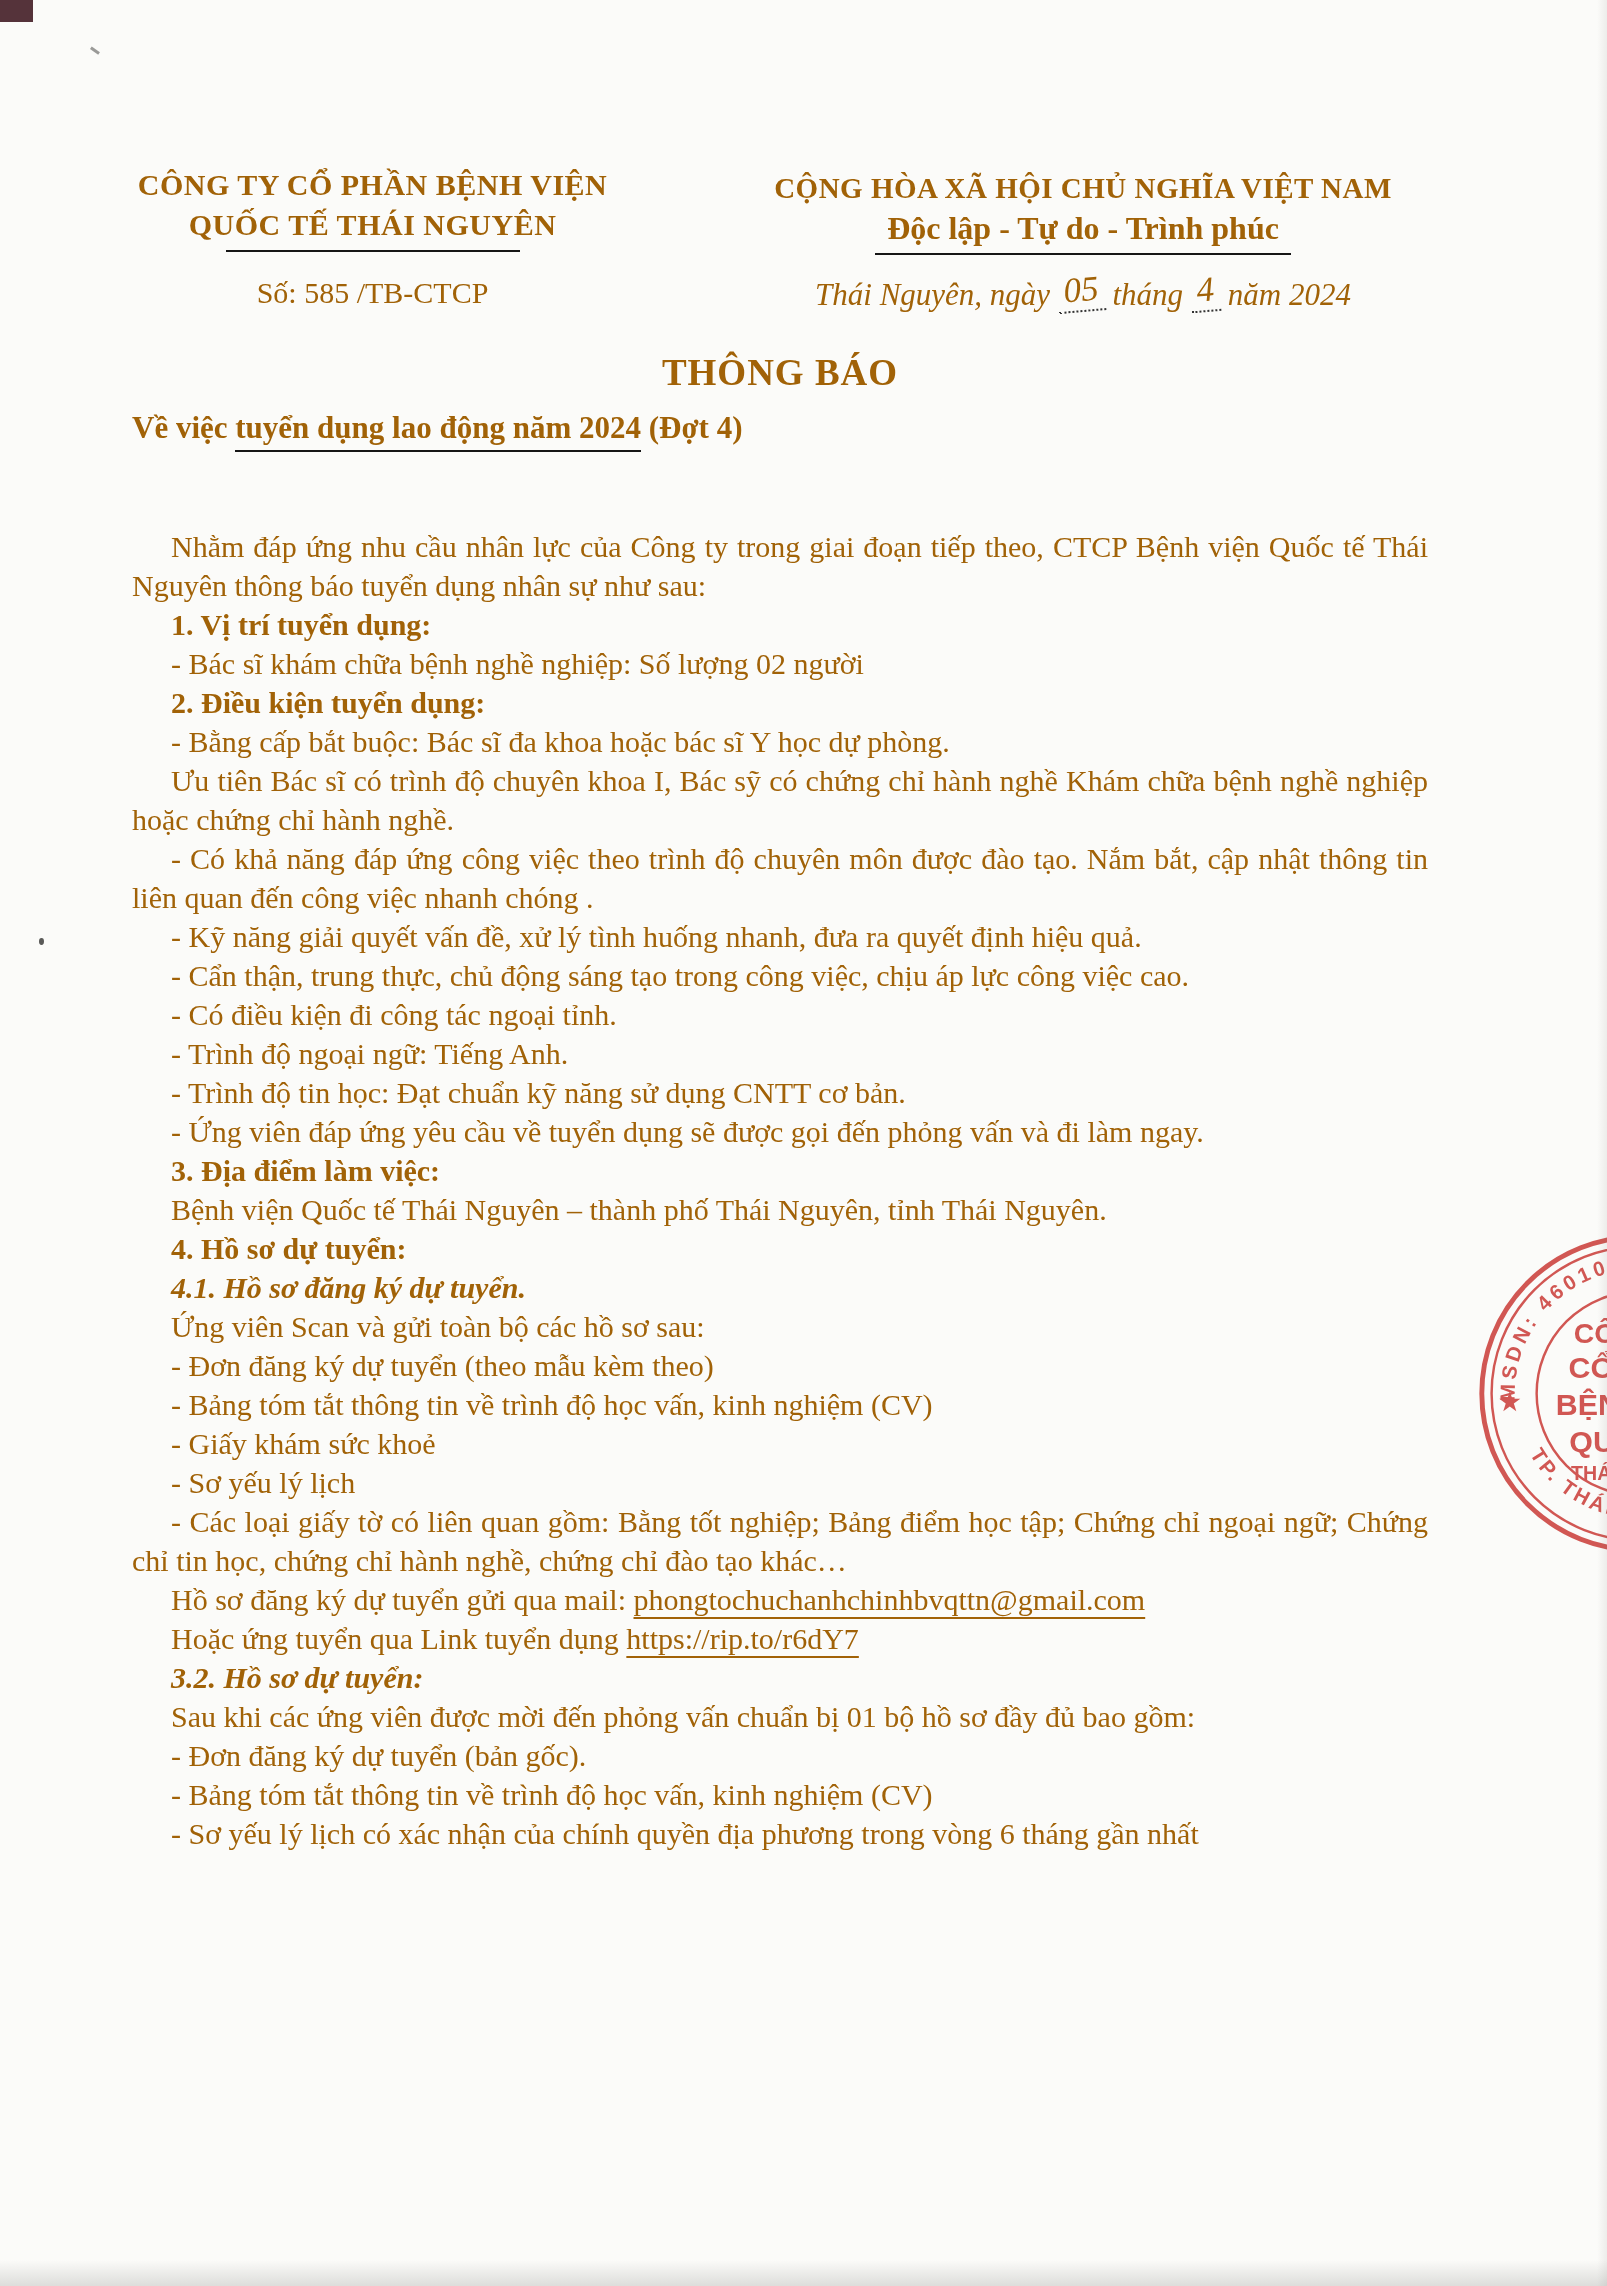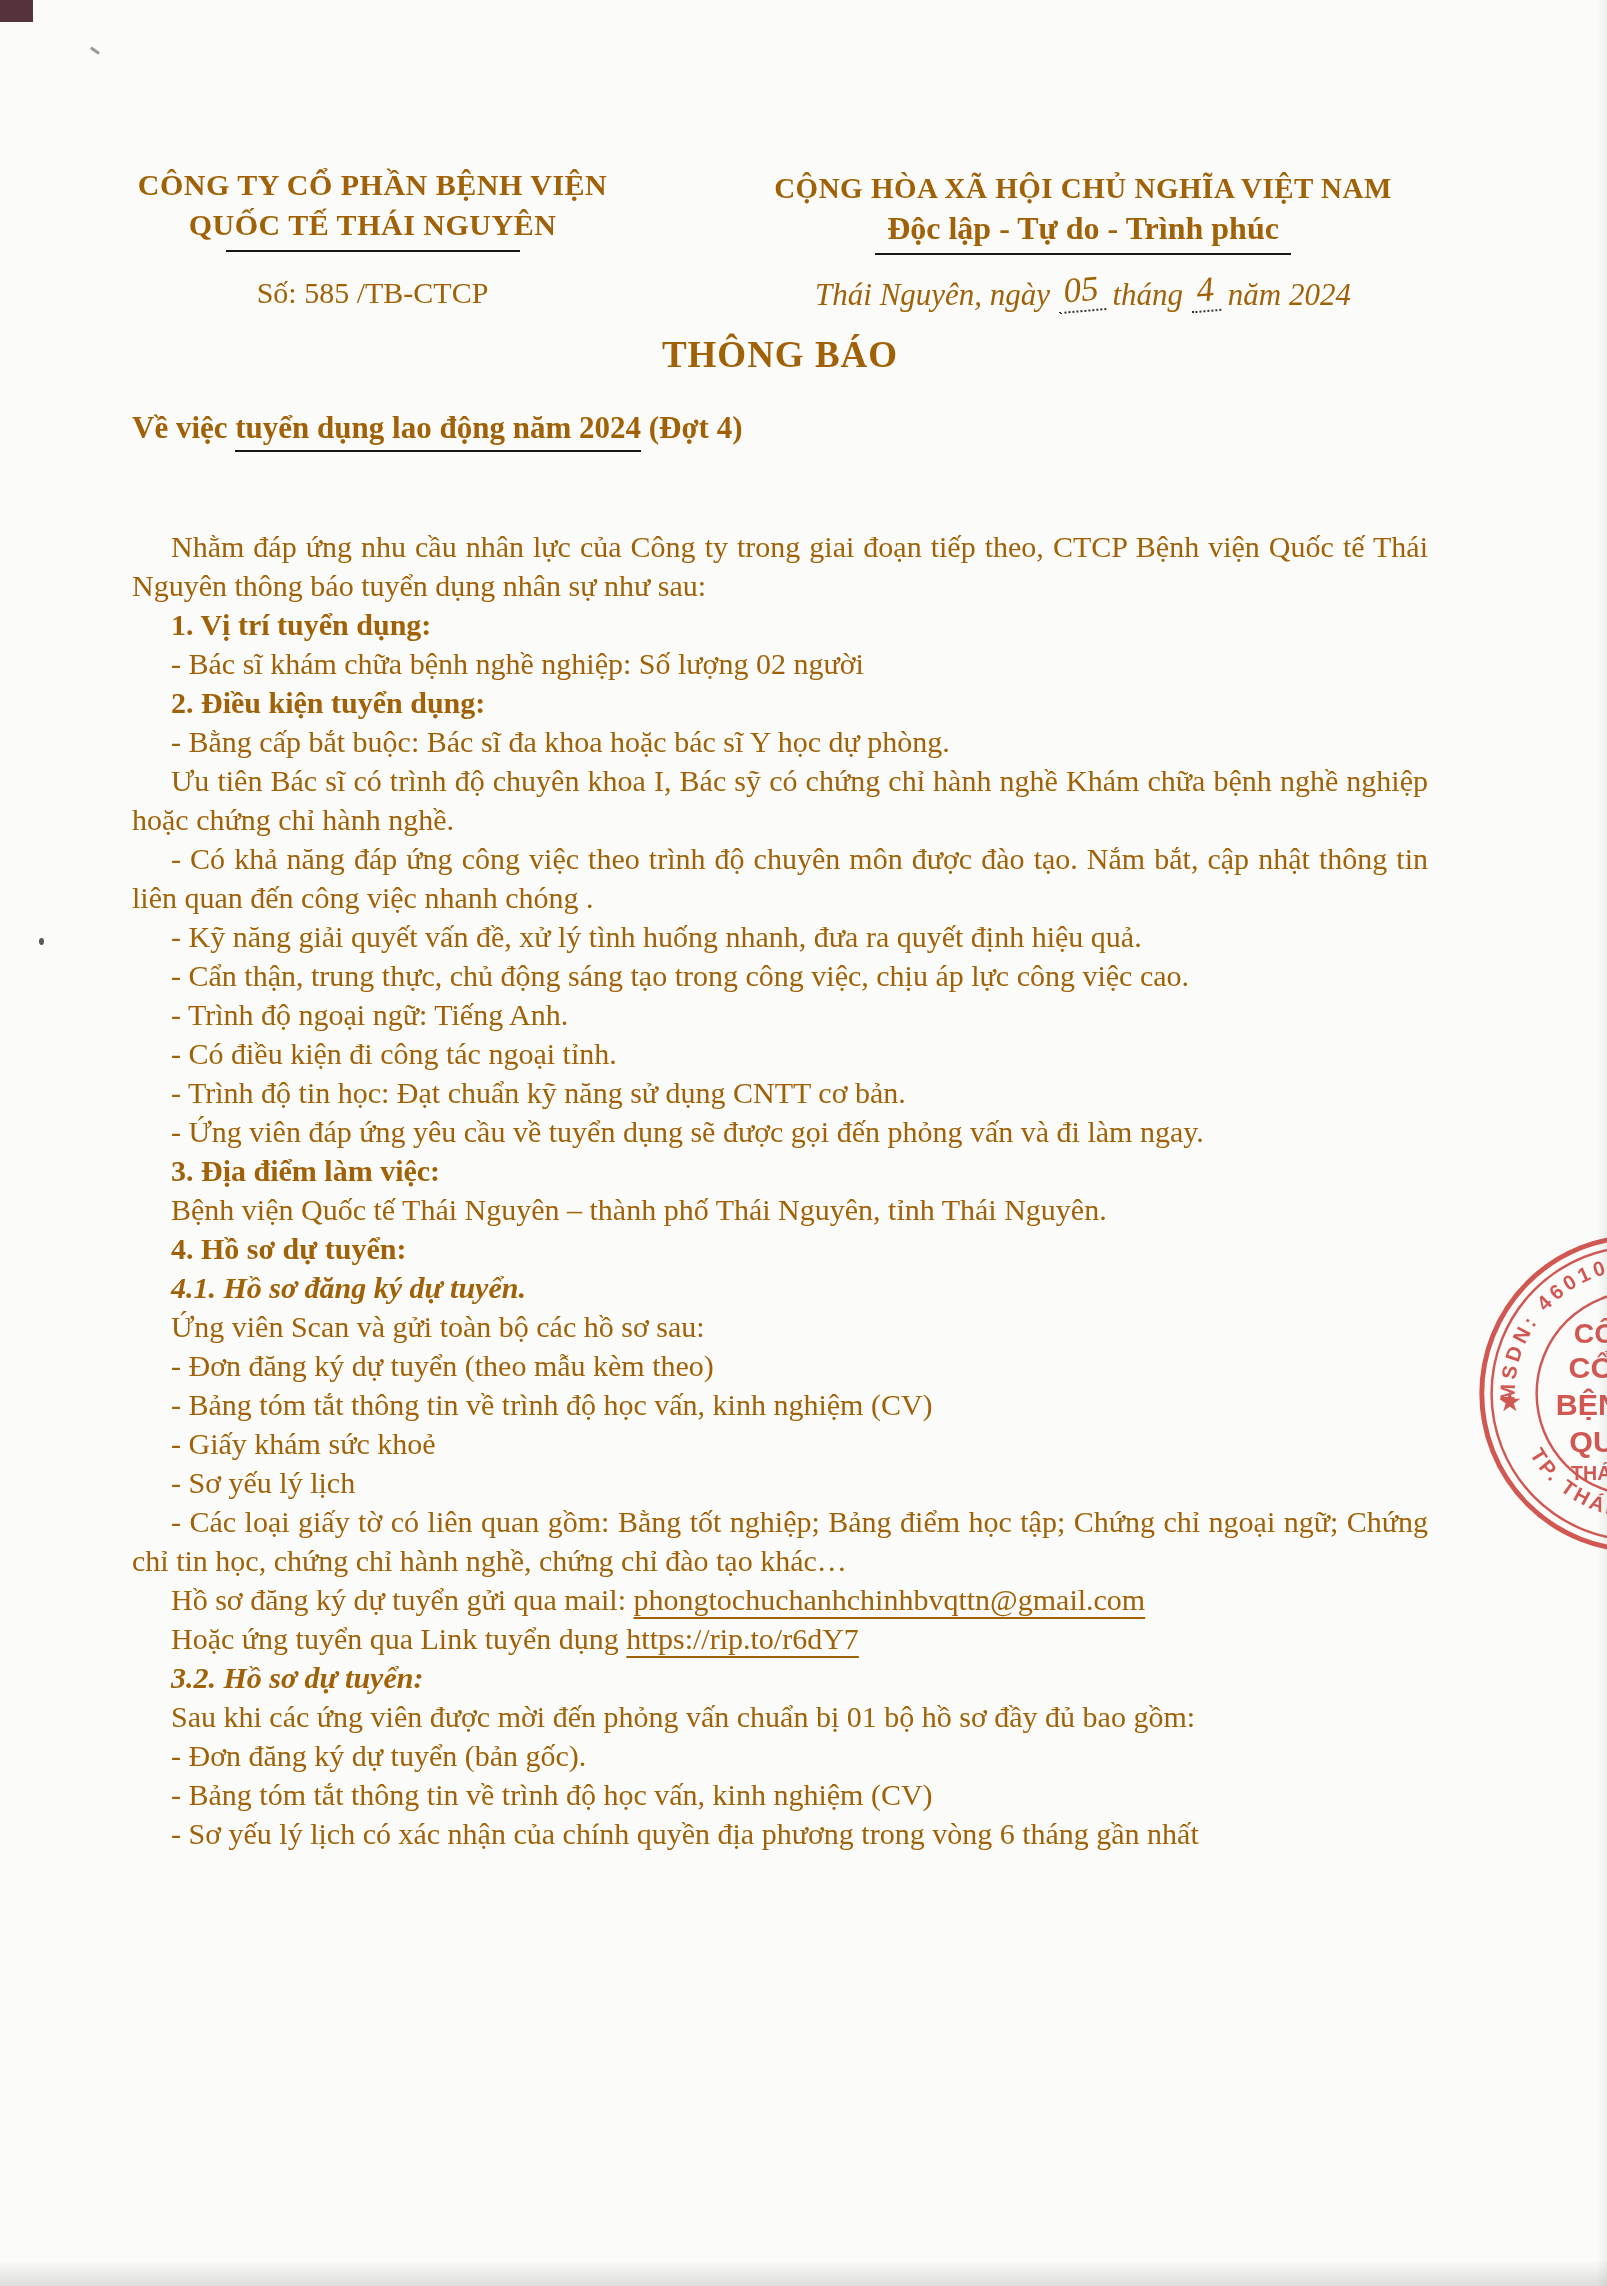--- a/index.html
+++ b/index.html
@@ -29,21 +29,21 @@
 
   .header-right{position:absolute;left:735px;top:169px;width:696px;text-align:center;}
   .national-line1{font-weight:bold;font-size:29px;line-height:39px;letter-spacing:0.5px;}
   .national-line2{font-weight:bold;font-size:32px;line-height:41px;display:inline-block;
     border-bottom:2.9px solid #161616;padding:0 11.8px 3.9px;}
   .date-line{margin-top:19.6px;font-style:italic;font-size:31px;white-space:nowrap;}
   .hand-num{display:inline-block;border-bottom:2.9px dotted #333;padding:0 5.9px 0;
     transform:rotate(-5deg) translateY(-3.9px);font-size:35px;}
 
   
-  .doc-title{position:absolute;left:132px;top:333px;width:1296px;text-align:center;
+  .doc-title{position:absolute;left:132px;top:351px;width:1296px;text-align:center;
     font-weight:bold;font-size:37px;letter-spacing:1px;}
   .doc-subtitle{position:absolute;left:132px;top:410px;width:1296px;text-align:left;
     font-weight:bold;font-size:31px;}
   .doc-subtitle .ul-mid{border-bottom:2.9px solid #161616;padding-bottom:4.9px;}
 
   
   .content{position:absolute;left:132px;top:527px;width:1296px;
     font-size:30px;line-height:39px;text-align:justify;}
   .para{margin:0;text-indent:39px;}
   .para.bold{font-weight:bold;}
@@ -93,22 +93,22 @@
   <div class="content">
       <p class="para normal">Nhằm đáp ứng nhu cầu nhân lực của Công ty trong giai đoạn tiếp theo, CTCP Bệnh viện Quốc tế Thái Nguyên thông báo tuyển dụng nhân sự như sau:</p>
       <p class="para bold">1. Vị trí tuyển dụng:</p>
       <p class="para normal">- Bác sĩ khám chữa bệnh nghề nghiệp: Số lượng 02 người</p>
       <p class="para bold">2. Điều kiện tuyển dụng:</p>
       <p class="para normal">- Bằng cấp bắt buộc: Bác sĩ đa khoa hoặc bác sĩ Y học dự phòng.</p>
       <p class="para normal">Ưu tiên Bác sĩ có trình độ chuyên khoa I, Bác sỹ có chứng chỉ hành nghề Khám chữa bệnh nghề nghiệp hoặc chứng chỉ hành nghề.</p>
       <p class="para normal">- Có khả năng đáp ứng công việc theo trình độ chuyên môn được đào tạo. Nắm bắt, cập nhật thông tin liên quan đến công việc nhanh chóng .</p>
       <p class="para normal">- Kỹ năng giải quyết vấn đề, xử lý tình huống nhanh, đưa ra quyết định hiệu quả.</p>
       <p class="para normal">- Cẩn thận, trung thực, chủ động sáng tạo trong công việc, chịu áp lực công việc cao.</p>
+      <p class="para normal">- Có điều kiện đi công tác ngoại tỉnh.</p>
       <p class="para normal">- Trình độ ngoại ngữ: Tiếng Anh.</p>
-      <p class="para normal">- Có điều kiện đi công tác ngoại tỉnh.</p>
       <p class="para normal">- Trình độ tin học: Đạt chuẩn kỹ năng sử dụng CNTT cơ bản.</p>
       <p class="para normal">- Ứng viên đáp ứng yêu cầu về tuyển dụng sẽ được gọi đến phỏng vấn và đi làm ngay.</p>
       <p class="para bold">3. Địa điểm làm việc:</p>
       <p class="para normal">Bệnh viện Quốc tế Thái Nguyên – thành phố Thái Nguyên, tỉnh Thái Nguyên.</p>
       <p class="para bold">4. Hồ sơ dự tuyển:</p>
       <p class="para bolditalic">4.1. Hồ sơ đăng ký dự tuyển.</p>
       <p class="para normal">Ứng viên Scan và gửi toàn bộ các hồ sơ sau:</p>
       <p class="para normal">- Đơn đăng ký dự tuyển (theo mẫu kèm theo)</p>
       <p class="para normal">- Bảng tóm tắt thông tin về trình độ học vấn, kinh nghiệm (CV)</p>
       <p class="para normal">- Giấy khám sức khoẻ</p>

